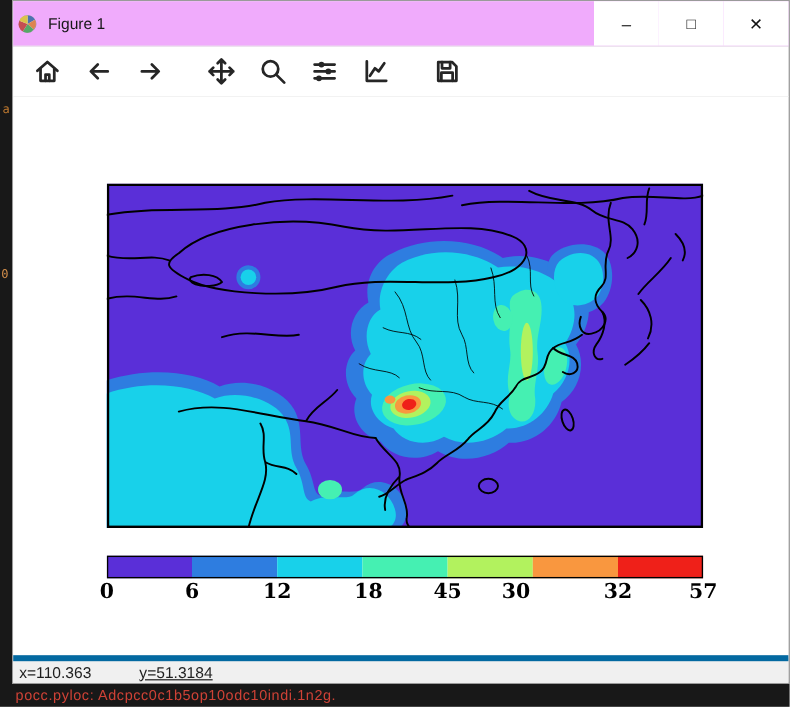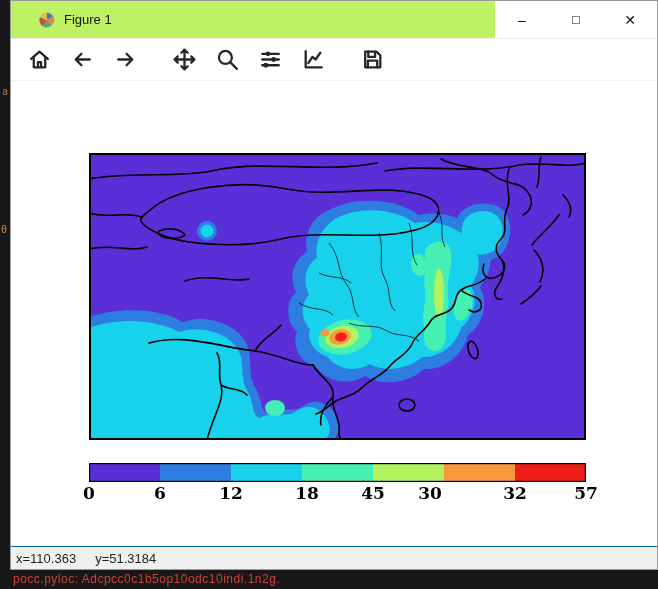--- a/index.html
+++ b/index.html
@@ -16,22 +16,22 @@
   .terminal-line {
     position:absolute; left:13px; top:572px;
     font-family:Liberation Sans, sans-serif; font-size:12px;
     color:#cf4236; filter: blur(0.4px); letter-spacing:0.5px; white-space:nowrap;
   }
   .window {
     position:absolute; left:10px; top:0; width:648px; height:570px;
     background:#fff; border:1px solid #9a9a9a;
   }
   .titlebar {
-    height:38px; display:flex; align-items:center; padding-left:28px;
-    background:#bef264; border-bottom:1px solid #ebebeb; position:relative;
+    height:38px; display:flex; align-items:center; padding-left:4px;
+    background:#f0abfc; border-bottom:1px solid #ebebeb; position:relative;
   }
   .app-icon { width:16px; height:16px; margin-right:9px; display:inline-flex; }
   .title { font-size:13px; color:#161616; }
   .controls { position:absolute; right:0; top:0; height:100%; display:flex; }
   .ctl {
     width:54px; height:100%; display:flex; align-items:center; justify-content:center;
     font-size:14px; color:#111; cursor:default; background:#fff; border:none;
   }
   .ctl.max span { font-size:13px; }
   .toolbar {
@@ -46,25 +46,25 @@
   .gap-left { margin-left:16px; }
   .canvas { position:absolute; left:0; top:80px; width:646px; height:467px; background:#fff; }
   .map { position:absolute; left:78px; top:72px; width:497px; height:287px; display:block; }
   .cbar { position:absolute; left:78px; top:382px; width:497px; height:19px; display:block; }
   .cbar-ticks span {
     position:absolute; top:402px; transform:translateX(-50%);
     font-family:"DejaVu Serif", serif; font-weight:700; font-size:17px; color:#000;
   }
   .statusbar {
     position:absolute; left:0; bottom:0; width:100%; height:23px;
-    background:#f0f0f0; border-top:1px solid #0369a1;
+    background:#f0f0f0; border-top:5px solid #0369a1;
     display:flex; align-items:center; padding-left:5px;
     font-size:13px; color:#1f1f1f;
   }
-  .statusbar .ysp { margin-left:19px; }
+  .statusbar .ysp { margin-left:40px;text-decoration:underline; }
   .ic { stroke:#262626; fill:none; stroke-width:2.2; stroke-linecap:round; stroke-linejoin:round; }
   .icf { fill:#262626; stroke:none; }
   .coast { stroke:#000; fill:none; stroke-width:1.6; stroke-linecap:round; stroke-linejoin:round; }
   .prov { stroke:#000; fill:none; stroke-width:0.8; opacity:0.9; }
 </style>
 </head>
 <body>
 
 <div>
   <span class="gutter-glyph g1">a</span>

